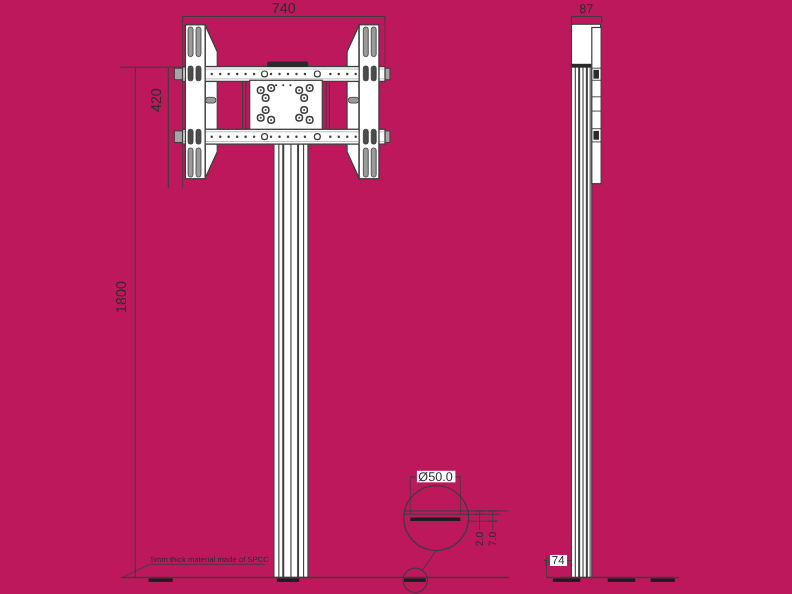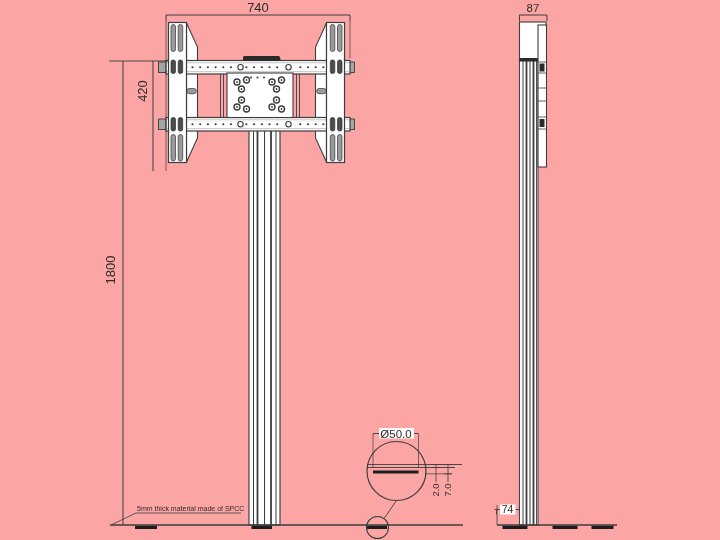--- a/index.html
+++ b/index.html
@@ -1,16 +1,16 @@
 <!DOCTYPE html>
 <html><head>
 <meta charset="utf-8">
 <style>
   html,body{margin:0;padding:0;background:#ffffff;}
-  .stage{width:720px;height:540px;position:relative;background:#fca5a5;overflow:hidden;}
+  .stage{width:720px;height:540px;position:relative;background:#be185d;overflow:hidden;}
   svg{display:block;}
   text{font-family:"Liberation Sans", sans-serif; fill:#2d2d2d;}
   .dim-lg{font-size:13px;}
   .dim-md{font-size:11.5px;}
   .dim-sm{font-size:10.5px;}
   .dim-xs{font-size:9.5px;}
   .note-txt{font-size:7px;}
   .ln{stroke:#3d3d3d;fill:none;}
 </style>
 </head>

